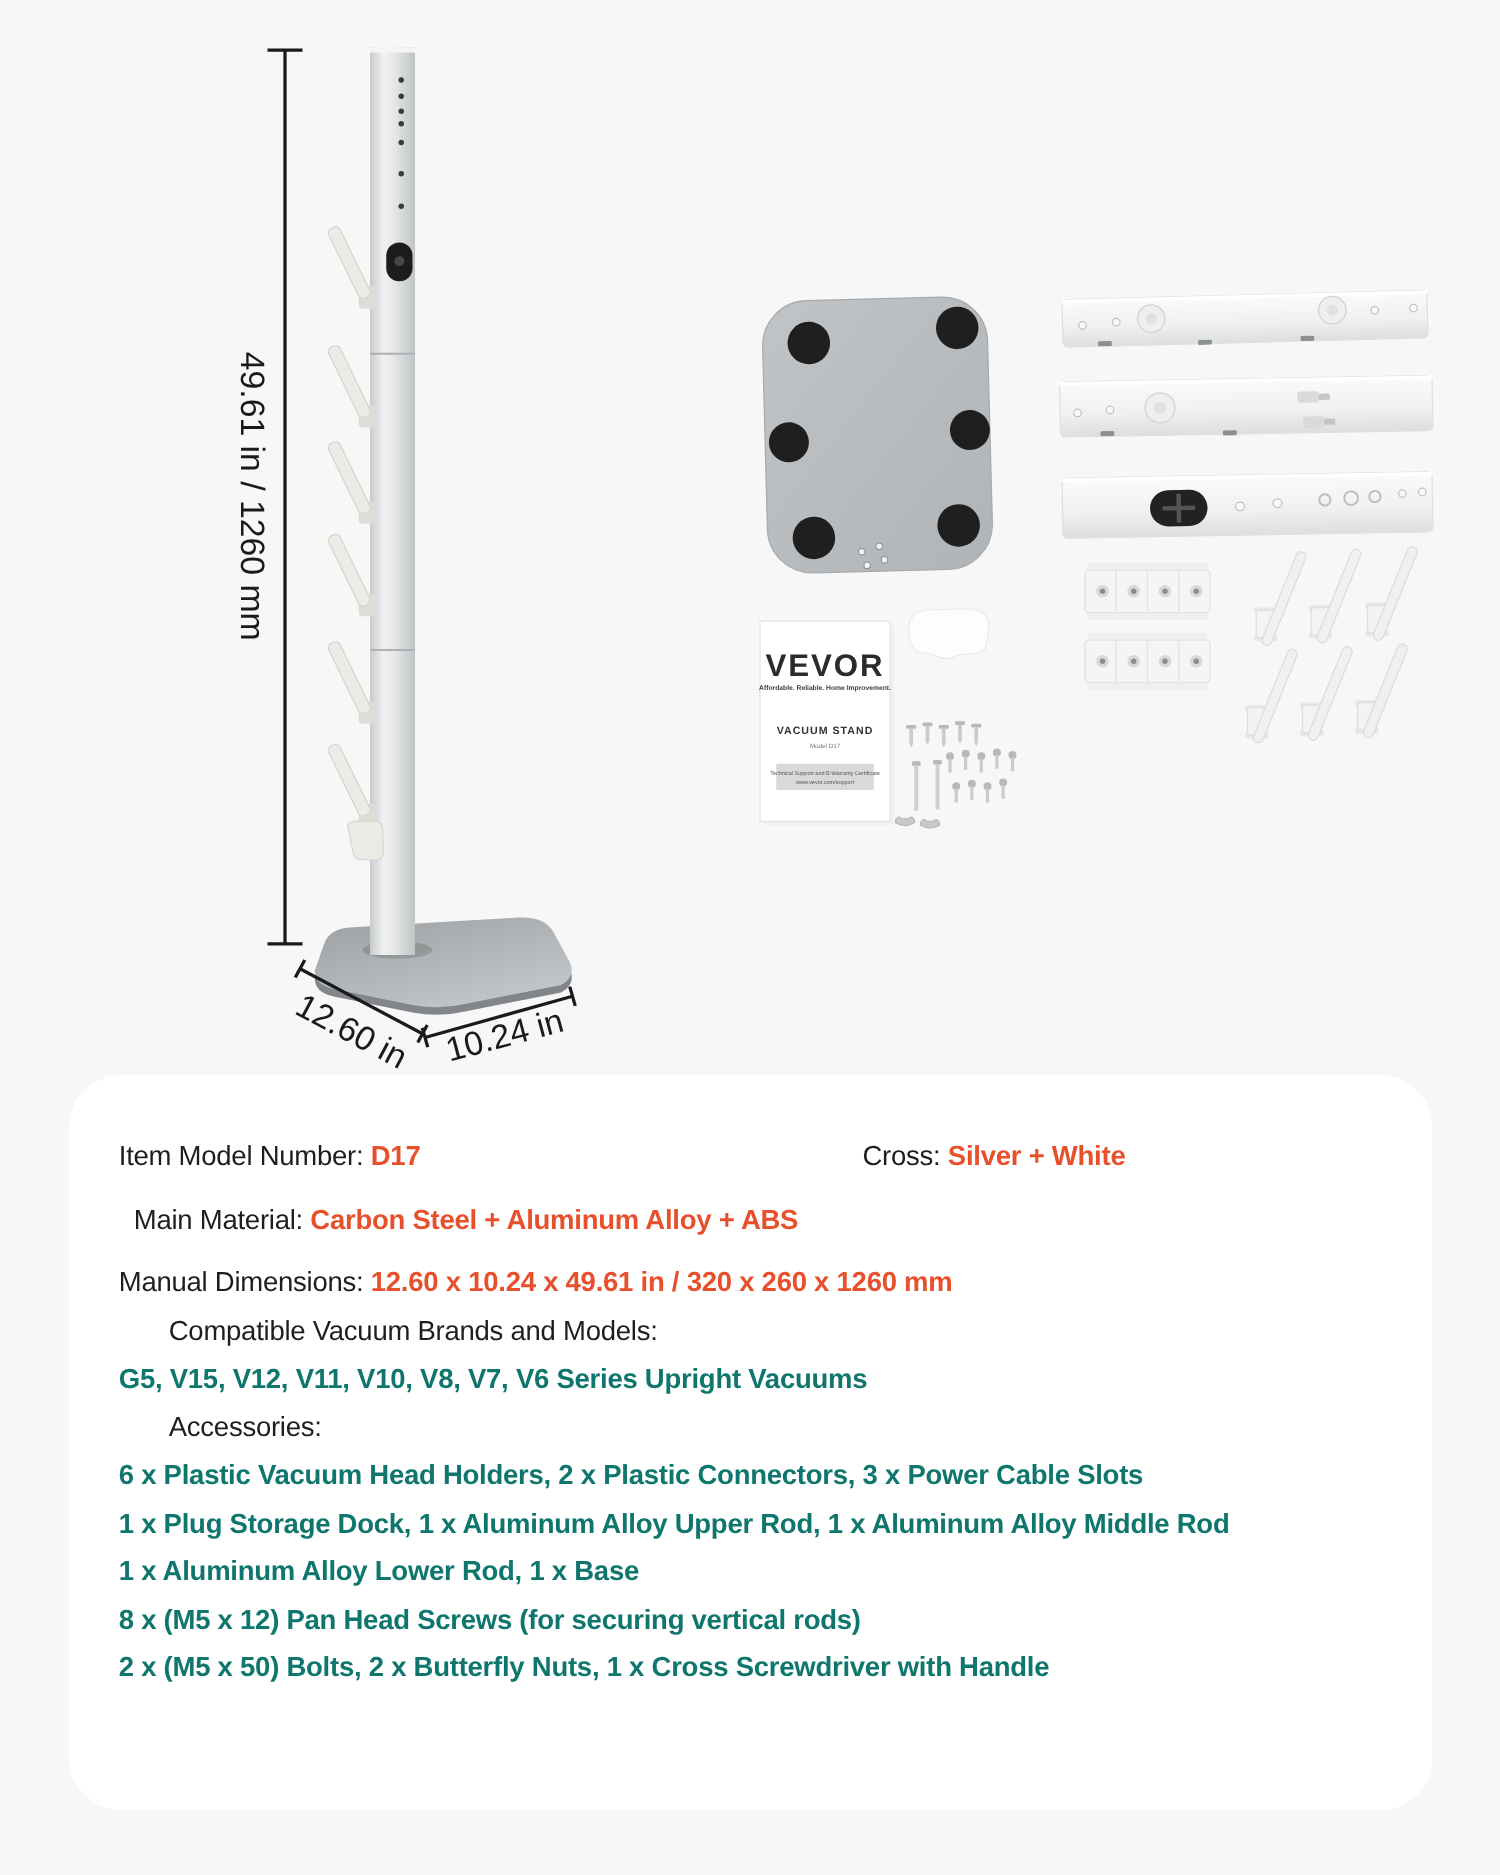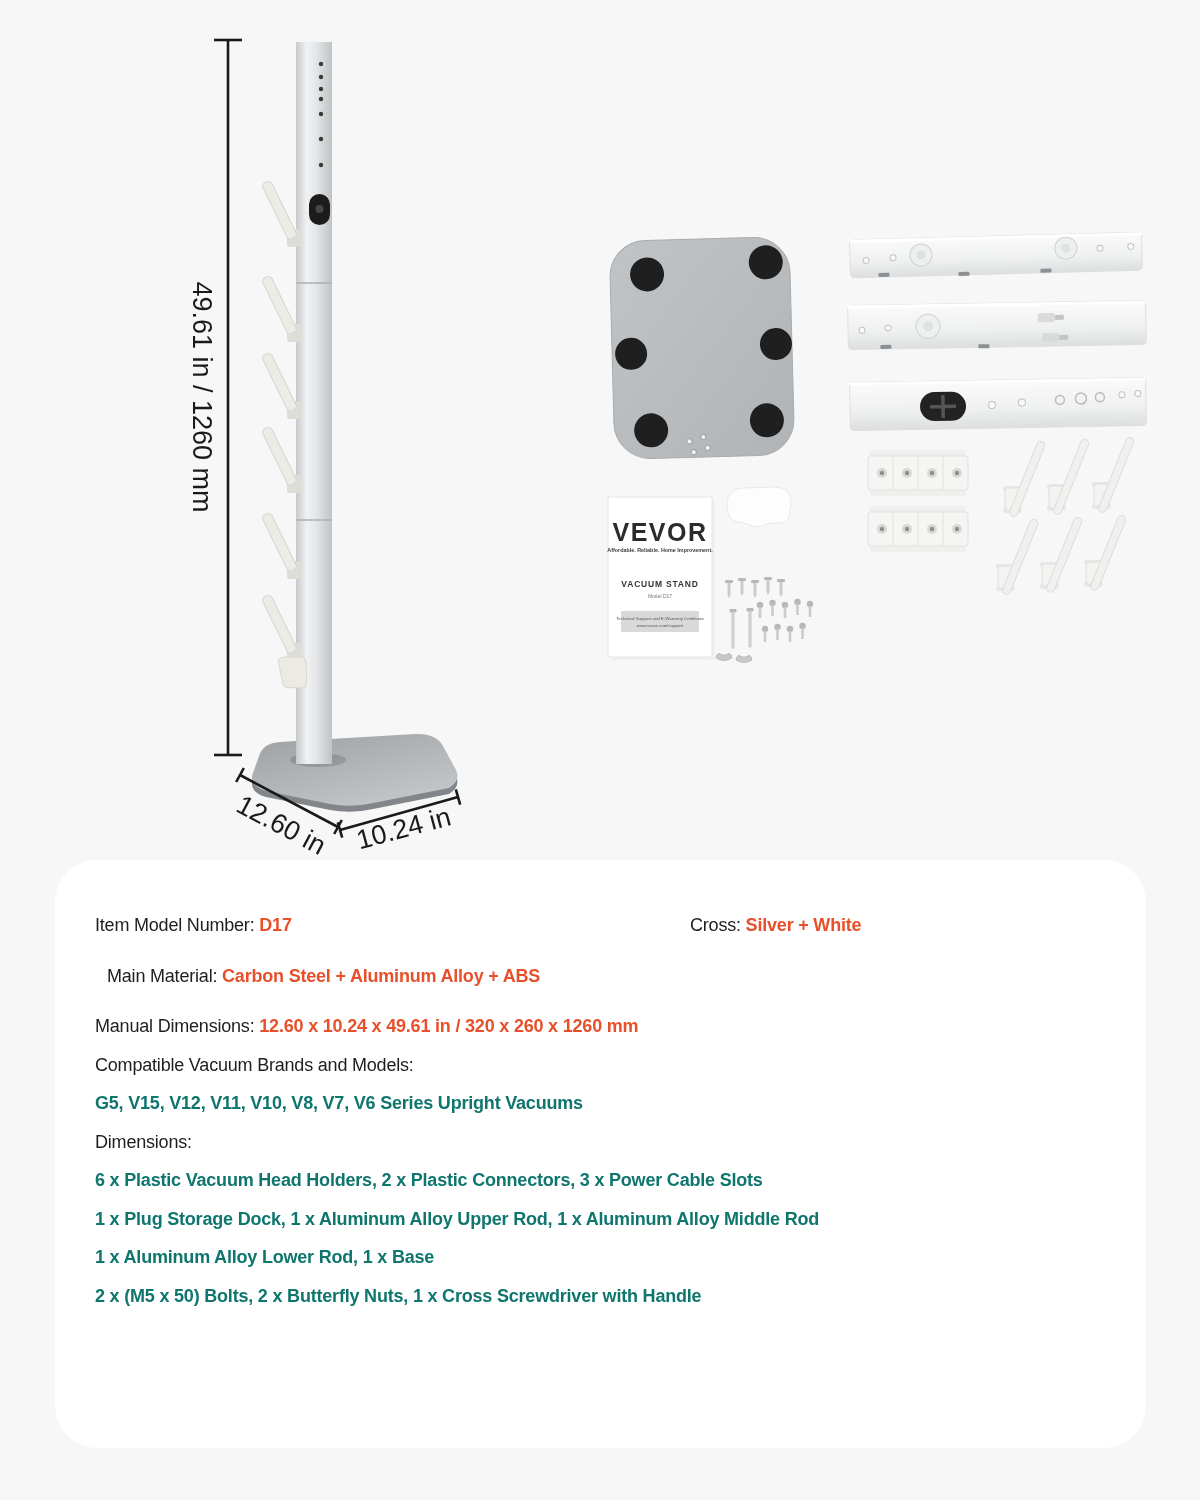--- a/index.html
+++ b/index.html
@@ -8,27 +8,27 @@
     background:#f7f7f8; overflow:hidden;
     font-family:"Liberation Sans", sans-serif;
   }
   .gallery { position:absolute; left:0; top:0; }
   .spec-card {
     position:absolute; left:55px; top:860px; width:1091px; height:588px;
     background:#ffffff; border-radius:42px;
   }
   .card-content {
     padding:46px 40px 0 40px;
-    color:#1e1e1e; font-size:18px; letter-spacing:-0.2px;
+    color:#1e1e1e; font-size:22px; letter-spacing:-0.2px;
   }
   .line { line-height:38.5px; white-space:nowrap; }
   .two-col { display:grid; grid-template-columns:595px auto; }
   .lbl { color:#1e1e1e; font-weight:400; }
   .val { color:#e8502b; font-weight:700; }
-  .heading { color:#1e1e1e; font-weight:400; }
+  .heading { color:#1e1e1e; font-weight:400;margin-left:40px; }
   .acc { color:#0f766e; font-weight:700; }
   svg text { font-family:"Liberation Sans", sans-serif; }
 </style>
 </head>
 <body>
 
 <div class="canvas">
 
   <svg class="gallery" width="1200" height="860" viewBox="0 0 1200 860">
     <defs>
@@ -343,21 +343,22 @@
 
       <div class="line two-col">
         <p style="margin:12px"><span class="lbl">Main Material: </span><span class="val">Carbon Steel + Aluminum Alloy + ABS</span></p>
       </div>
 
       <div class="line"><span class="lbl">Manual Dimensions: </span><span class="val">12.60 x 10.24 x 49.61 in / 320 x 260 x 1260 mm</span></div>
 
       <div class="line heading">Compatible Vacuum Brands and Models:</div>
       <div class="line acc">G5, V15, V12, V11, V10, V8, V7, V6 Series Upright Vacuums</div>
 
-      <div class="line heading">Dimensions:</div>
+      <div class="line heading">Accessories:</div>
       <div class="line acc">6 x Plastic Vacuum Head Holders, 2 x Plastic Connectors, 3 x Power Cable Slots</div>
       <div class="line acc">1 x Plug Storage Dock, 1 x Aluminum Alloy Upper Rod, 1 x Aluminum Alloy Middle Rod</div>
       <div class="line acc">1 x Aluminum Alloy Lower Rod, 1 x Base</div>
+      <div class="line acc">8 x (M5 x 12) Pan Head Screws (for securing vertical rods)</div>
       <div class="line acc">2 x (M5 x 50) Bolts, 2 x Butterfly Nuts, 1 x Cross Screwdriver with Handle</div>
     </div>
   </section>
 
 </div>
 
 </body></html>

